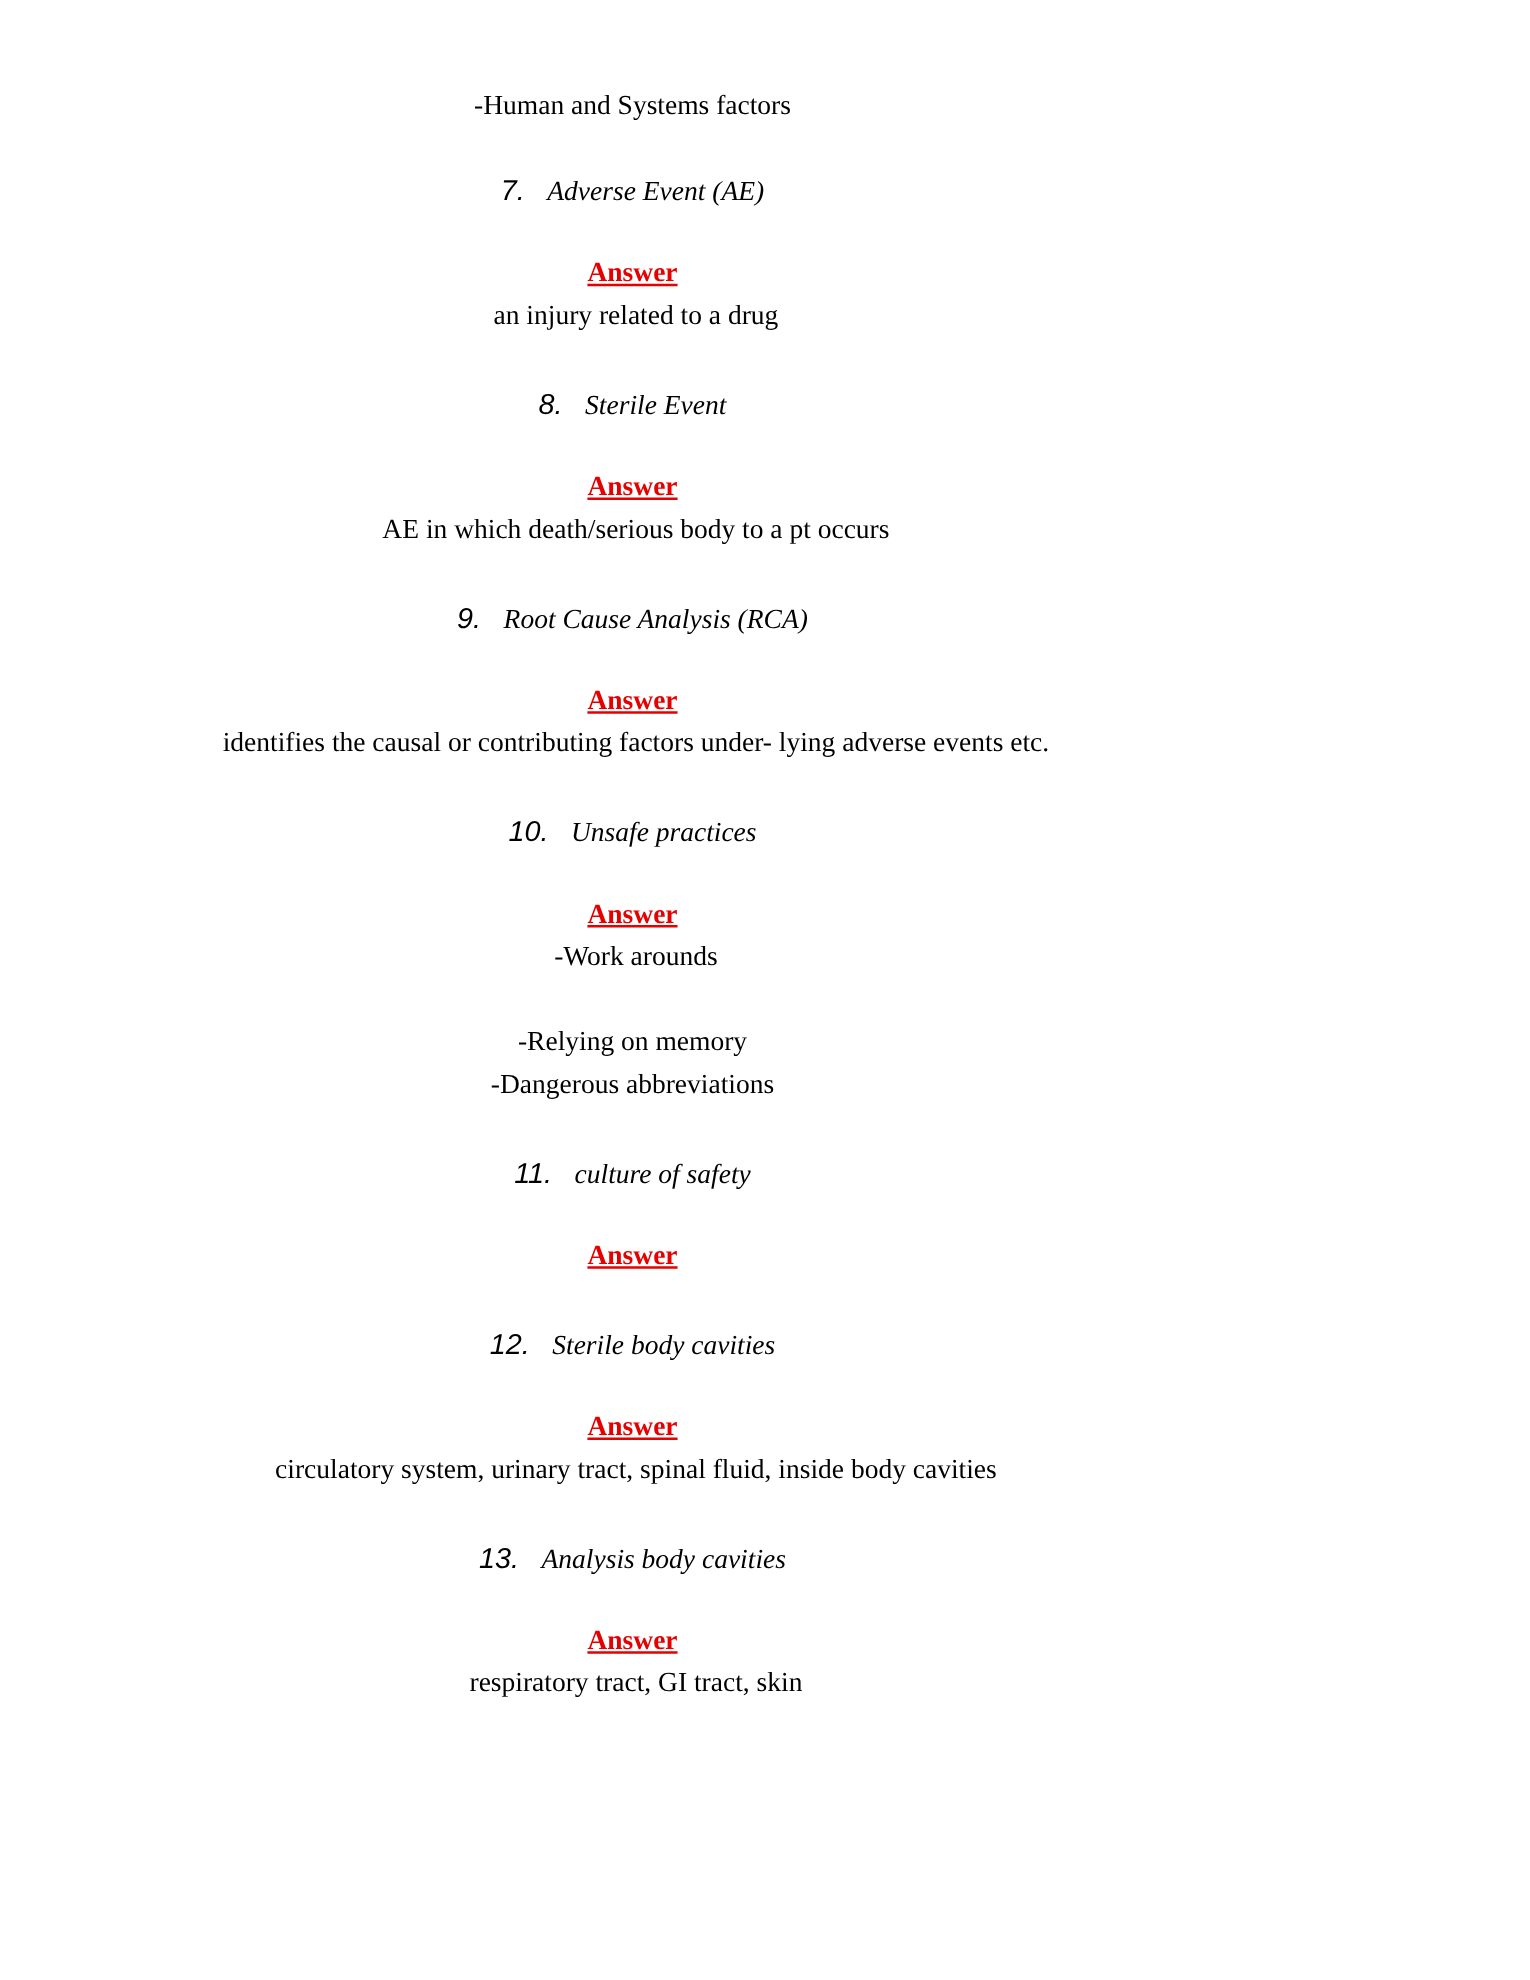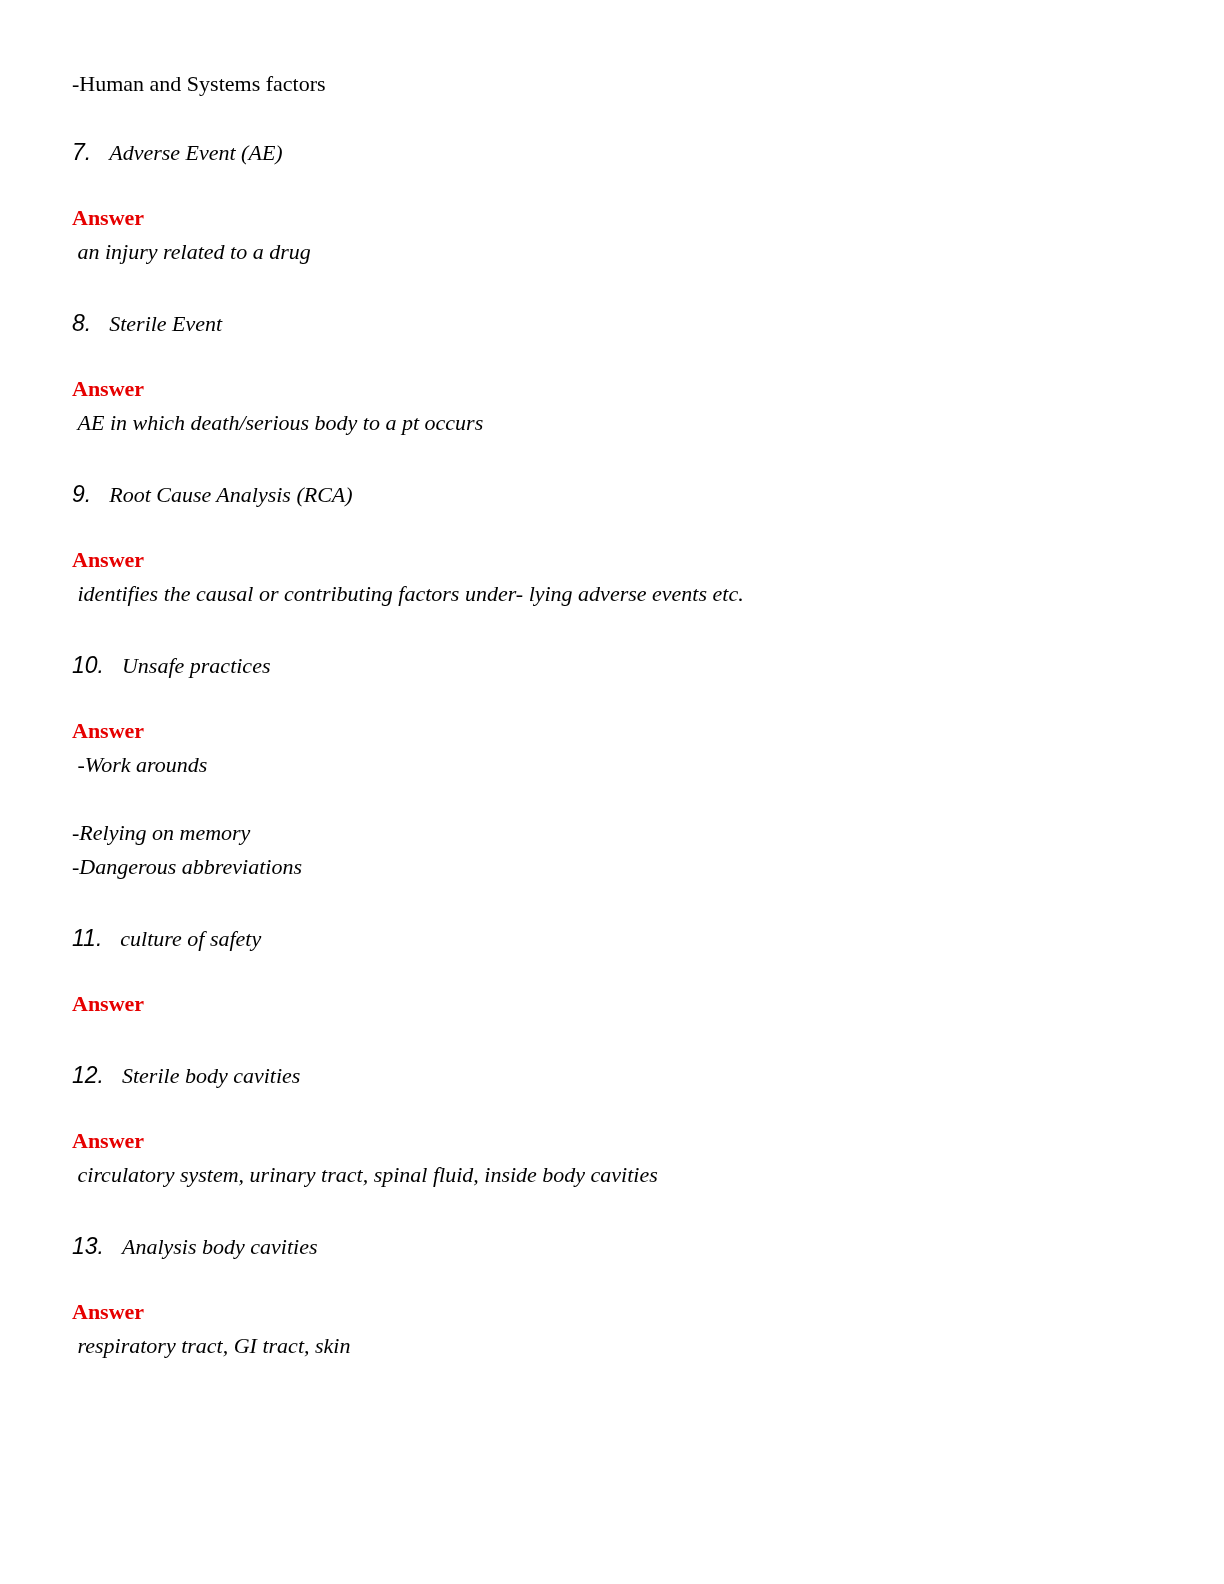--- a/index.html
+++ b/index.html
@@ -10,20 +10,21 @@
   .page {
     width: 1020px;
     min-height: 1584px;
     background: #ffffff;
     box-sizing: border-box;
     padding: 67px 80px 40px 72px;
     font-family: "Liberation Serif", serif;
     font-size: 22px;
     color: #000000;
     line-height: 34px;
+    text-align: center;
   }
   p { margin: 0; }
   .continuation-line {
     margin-bottom: 34px;
     white-space: pre-wrap;
   }
   .qa-item {
     margin-bottom: 37px;
   }
   .question-line {
@@ -32,24 +33,24 @@
   }
   .q-number {
     font-family: "Liberation Sans", sans-serif;
     font-size: 23px;
     margin-right: 18px;
   }
   .answer-label {
     color: #e60000;
     font-weight: bold;
     margin: 0;
+    text-decoration: underline;
   }
   .answer-line {
     white-space: pre-wrap;
-    font-style: italic;
   }
   .answer-line.blank {
     min-height: 34px;
   }
   
 </style>
 </head>
 <body>
 
 <div class="page">

